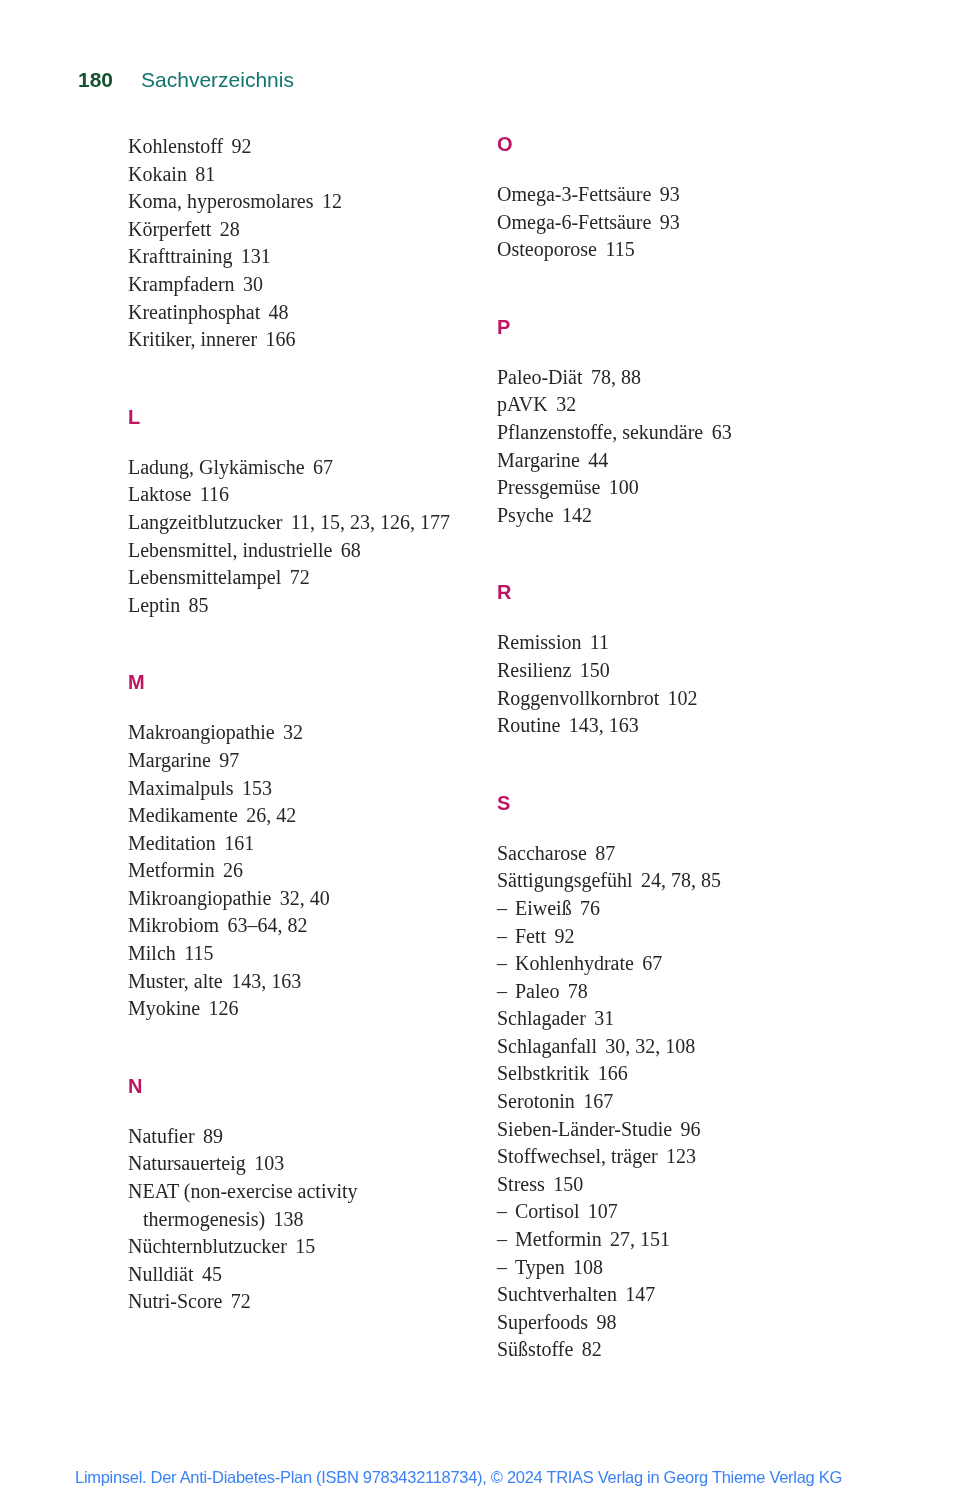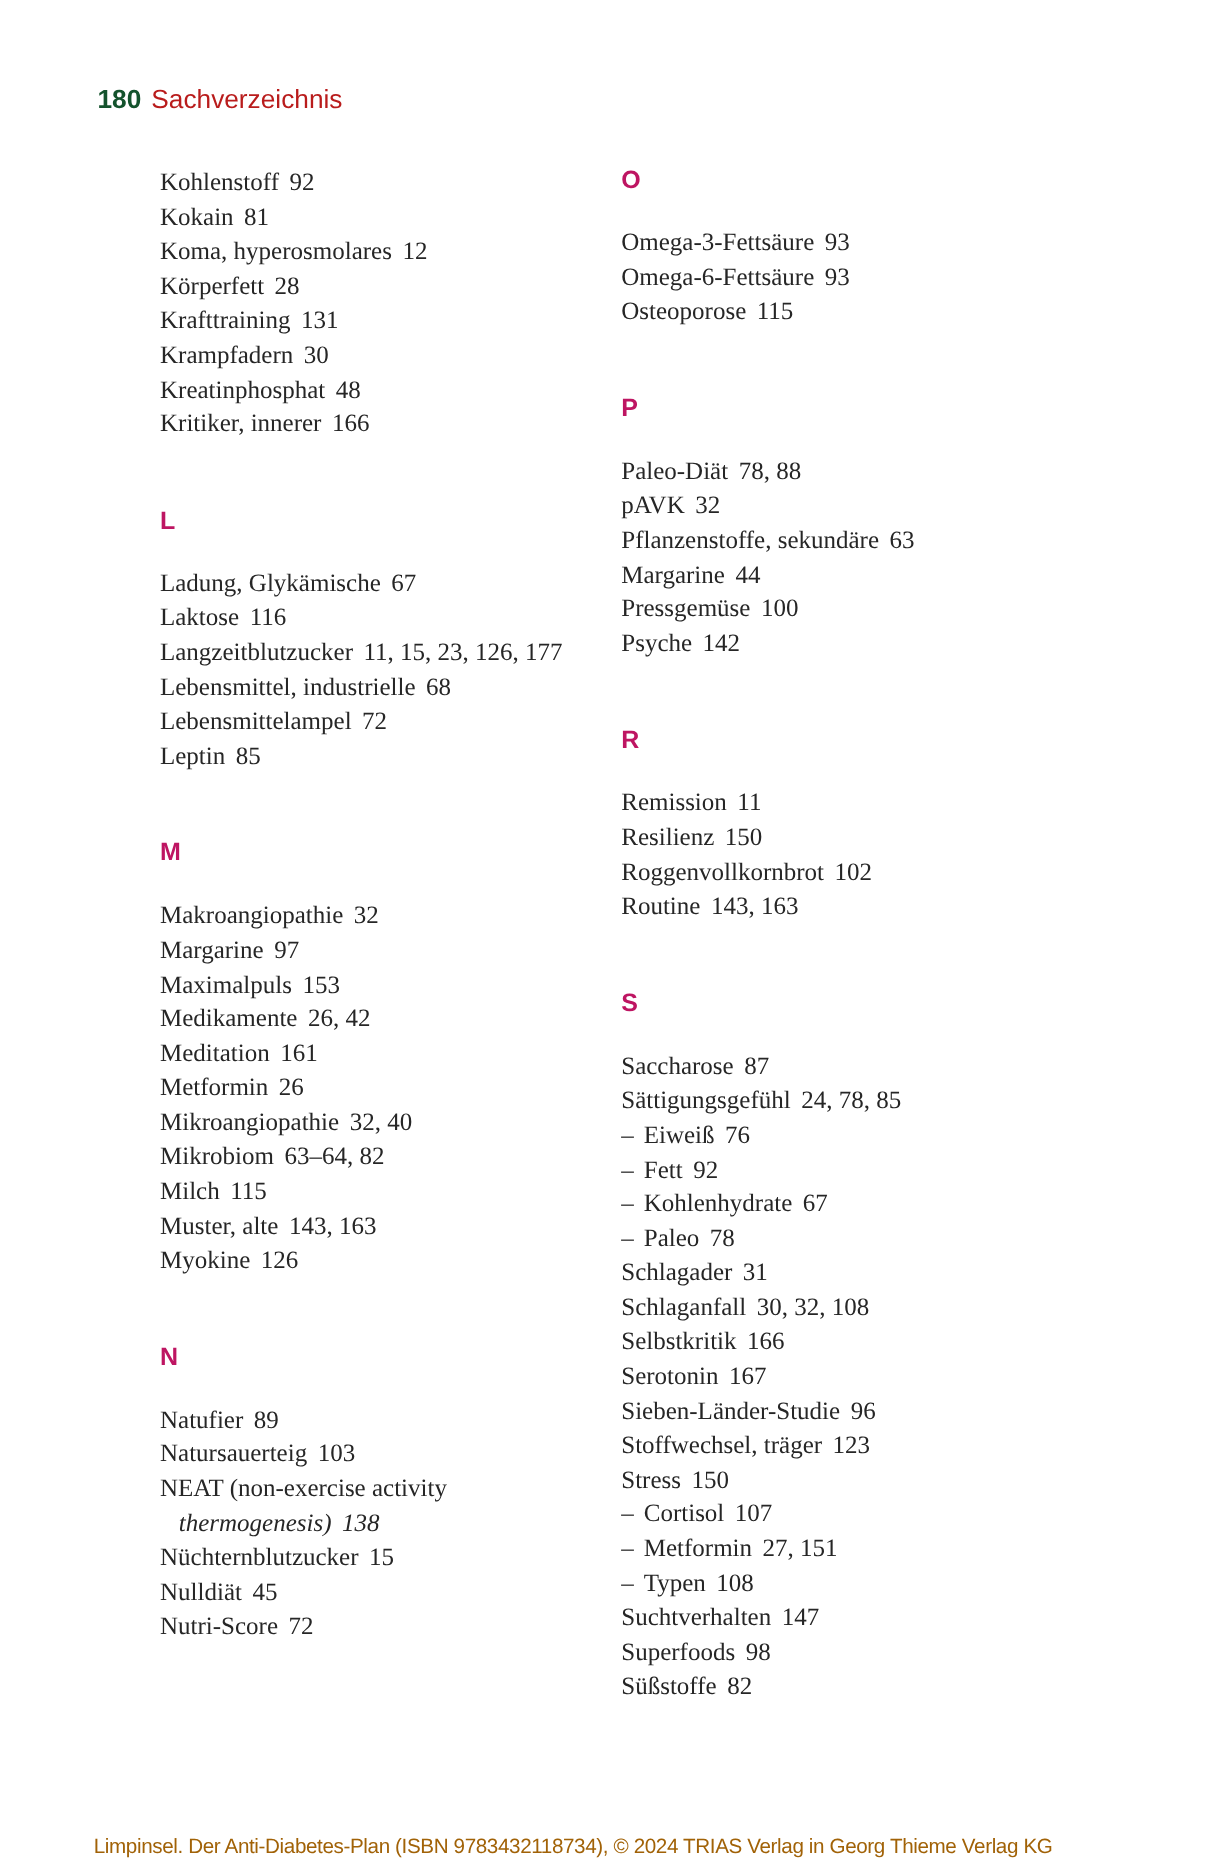--- a/index.html
+++ b/index.html
@@ -20,22 +20,22 @@
     font-size: 21px;
     line-height: 28px;
     color: #474747;
     white-space: nowrap;
   }
   .page-num {
     font-weight: bold;
     color: #14532d;
   }
   .page-title {
-    margin-left: 8px;
-    color: #b91c1c;
+    margin-left: 28px;
+    color: #0f766e;
   }
   .col {
     position: absolute;
     top: 133px;
   }
   .col-left  { left: 128px; width: 372px; }
   .col-right { left: 497px; width: 410px; }
   .letter {
     font-family: "Liberation Sans", sans-serif;
     font-weight: bold;
@@ -49,30 +49,30 @@
     font-size: 20px;
     line-height: 27.6px;
     color: #262626;
     white-space: nowrap;
   }
   .entry .pages { margin-left: 0.42em; }
   .entry .dash {
     display: inline-block;
     width: 18px;
   }
-  .entry.cont { padding-left: 15px; font-style: italic; }
+  .entry.cont { padding-left: 15px; }
   .page-footer {
     position: absolute;
     left: 75px;
     top: 1466px;
     font-family: "Liberation Sans", sans-serif;
     font-size: 16.5px;
     line-height: 22px;
     letter-spacing: -0.3px;
-    color: #a16207;
+    color: #3b82f6;
     white-space: nowrap;
   }
 </style>
 </head>
 <body>
 
 <div id="page">
 
   <div class="page-header">
     <span class="page-num">180</span><span class="page-title">Sachverzeichnis</span>

